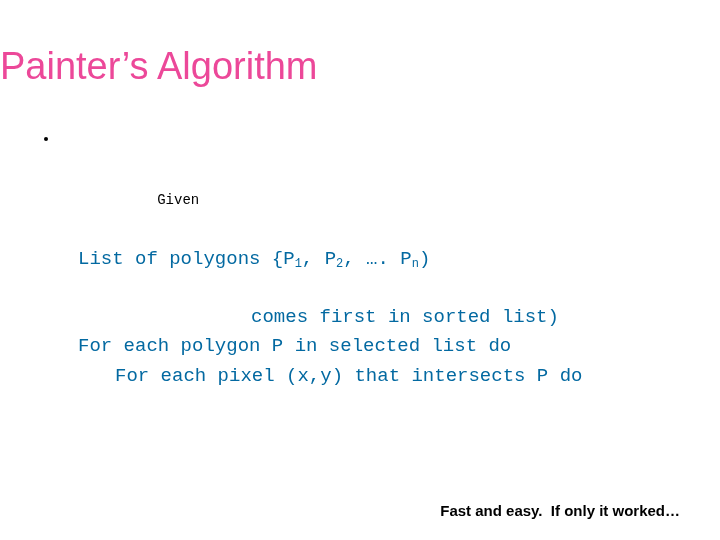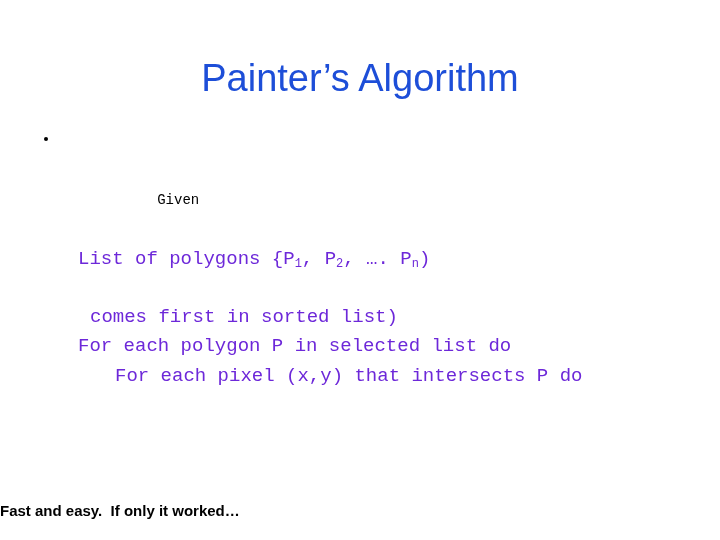--- a/index.html
+++ b/index.html
@@ -19,28 +19,28 @@
     position: relative;
     width: 720px;
     height: 540px;
     background: #ffffff;
   }
 
   
   .slide-title {
     position: absolute;
     left: 0;
-    top: 56px;
+    top: 44px;
     width: 720px;
-    text-align: center;
+    text-align: left;
     font-family: "Liberation Sans", sans-serif;
     font-size: 38px;
     line-height: 44px;
     font-weight: 400;
-    color: #1d4ed8;
+    color: #ec4899;
     letter-spacing: 0px;
     white-space: nowrap;
   }
 
   
   .body-area {
     position: absolute;
     left: 0;
     top: 126px;
     width: 720px;
@@ -79,43 +79,43 @@
     font-family: "Liberation Mono", monospace;
     font-size: 14px;
     color: #000000;
   }
 
   .sub-line {
     display: block;
     font-family: "Liberation Mono", monospace;
     font-size: 19px;
     line-height: 29.5px;
-    color: #6d28d9;
+    color: #0369a1;
     white-space: pre;
   }
 
   .ind-0 { padding-left: 78px; }
-  .ind-1 { padding-left: 90px; }
+  .ind-1 { padding-left: 90px; text-align: center; }
   .ind-2 { padding-left: 115px; }
 
   .sub-line sub {
     font-size: 12px;
     line-height: 0;
     vertical-align: baseline;
     position: relative;
     bottom: -3px;
   }
 
   
   .footer-note {
     position: absolute;
     left: 0;
     top: 502px;
     width: 680px;
-    text-align: left;
+    text-align: right;
     font-family: "Liberation Sans", sans-serif;
     font-size: 15px;
     font-weight: bold;
     color: #000000;
     white-space: pre;
   }
 </style>
 </head>
 <body>
 

